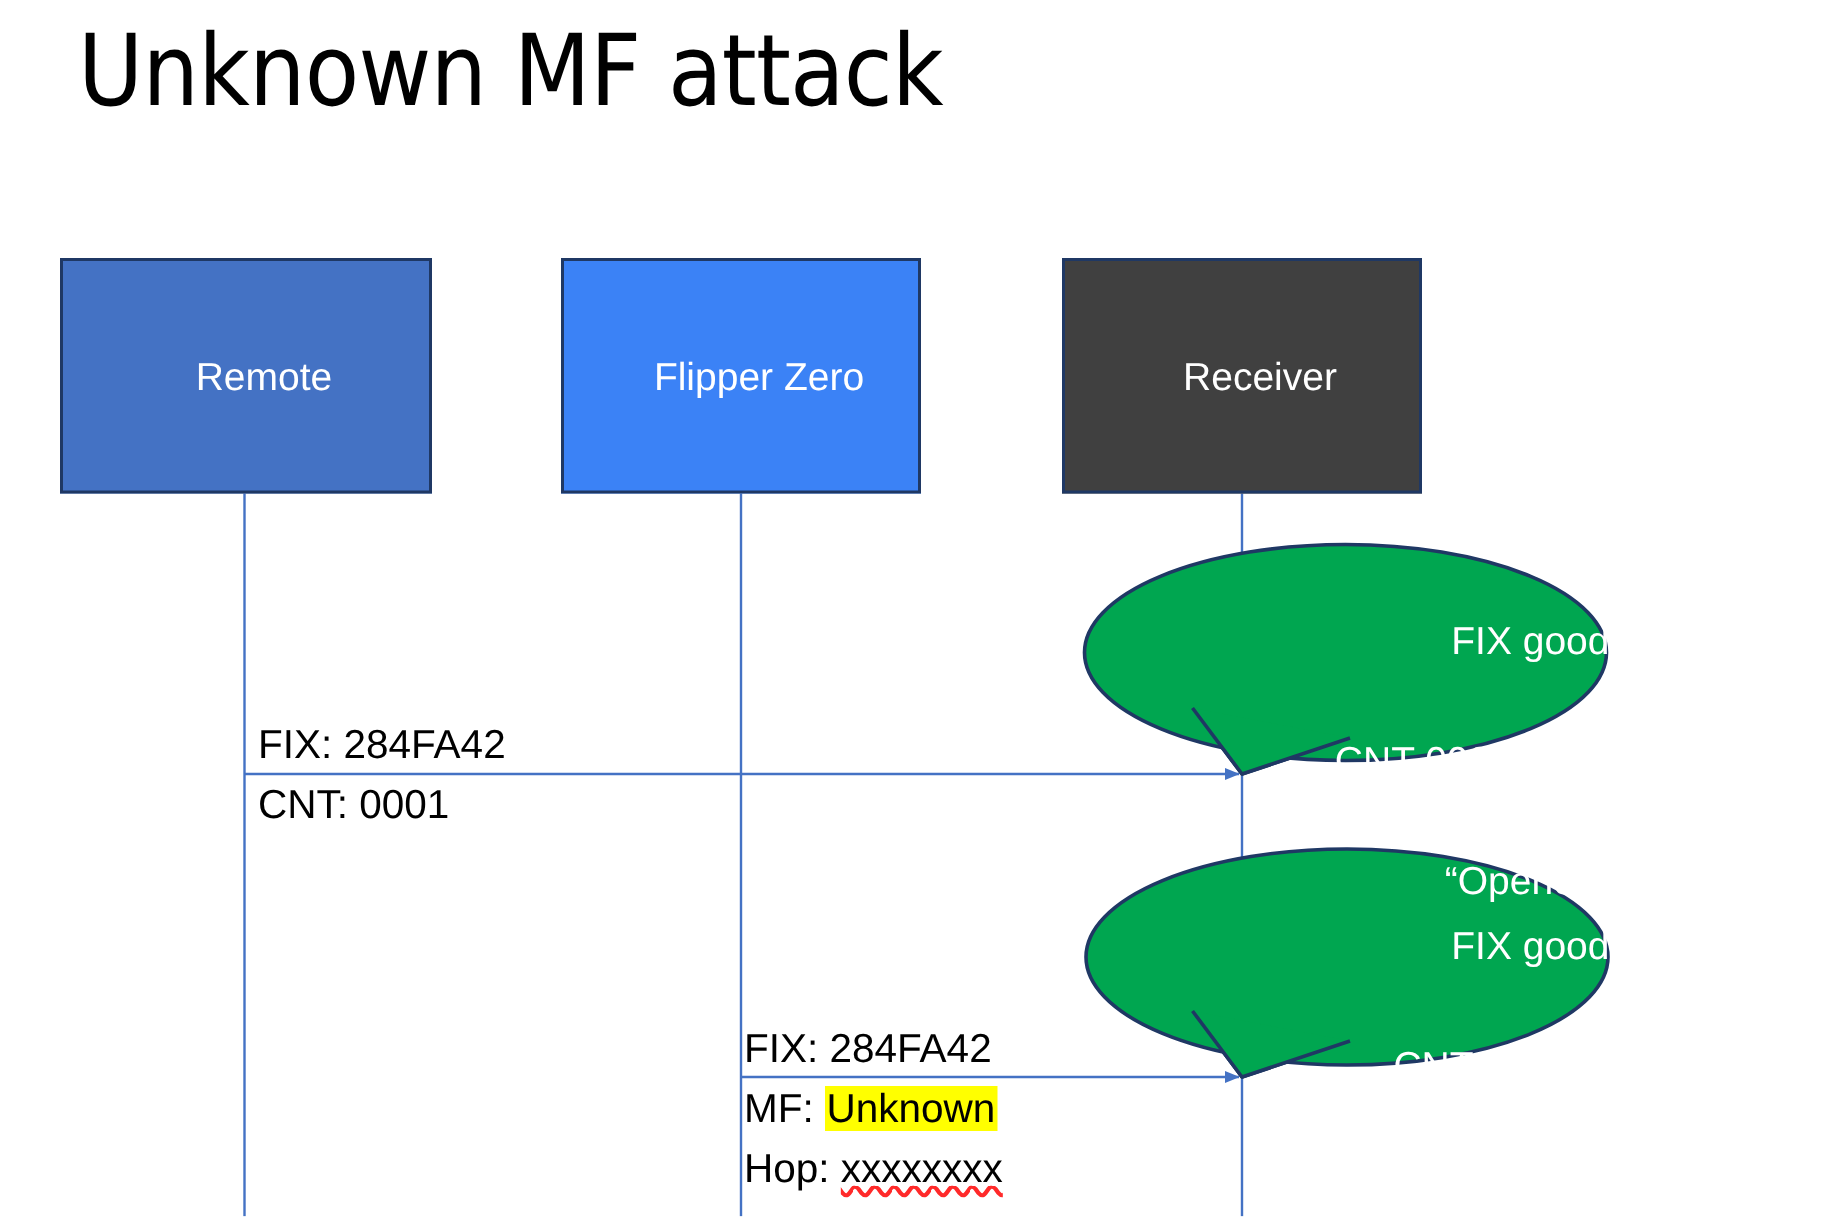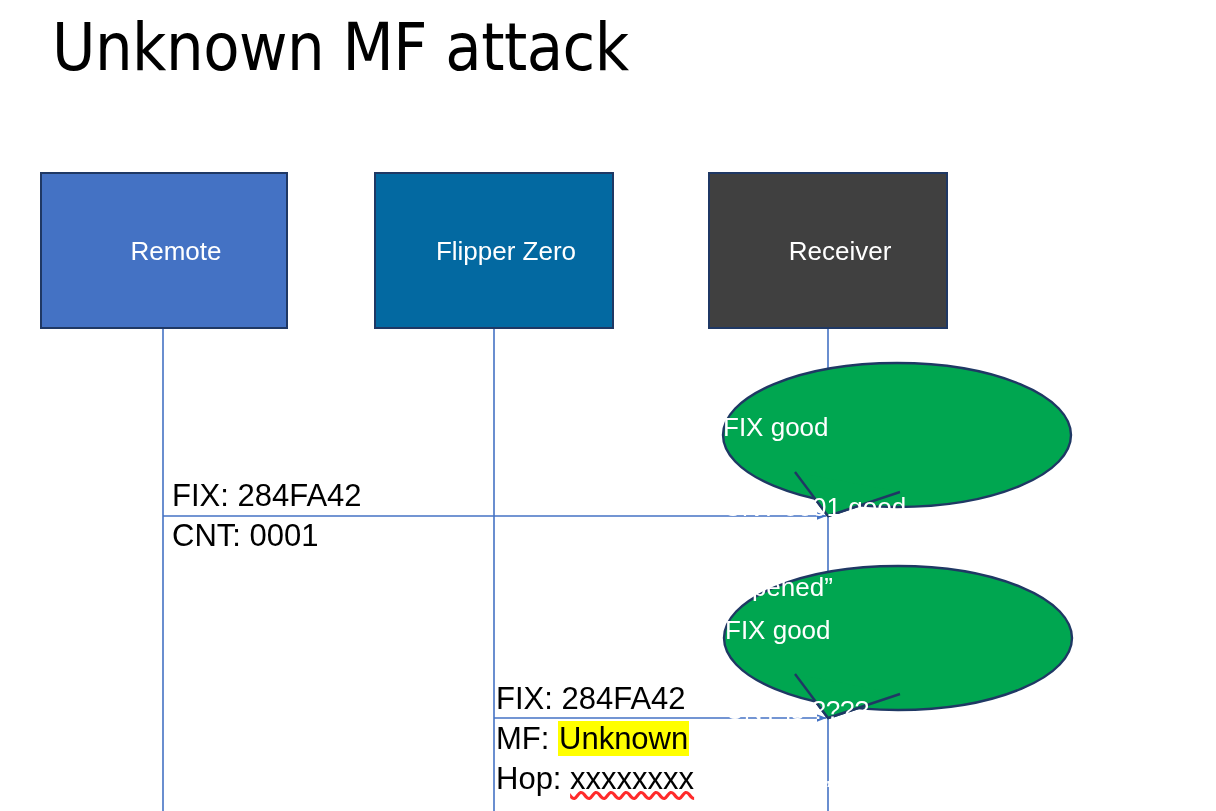--- a/index.html
+++ b/index.html
@@ -62,41 +62,41 @@
   .actor-label {
     color: #ffffff;
     font-size: 26px;
     line-height: 30px;
     font-weight: 400;
     text-align: center;
     font-family: "Liberation Sans", sans-serif;
     margin-left: 24px;
   }
   #actor-remote  { left: 40px;  top: 172px; width: 248px; height: 157px; background: #4472C4; }
-  #actor-flipper { left: 374px; top: 172px; width: 240px; height: 157px; background: #0369a1; }
+  #actor-flipper { left: 374px; top: 172px; width: 240px; height: 157px; background: #3b82f6; }
   #actor-receiver{ left: 708px; top: 172px; width: 240px; height: 157px; background: #404040; justify-content: center; }
 
   
   .bubble-text {
     position: absolute;
     color: #ffffff;
     font-size: 26px;
     line-height: 40px;
-    text-align: left;
+    text-align: right;
     font-family: "Liberation Sans", sans-serif;
     white-space: pre-line;
   }
   #bubble1-text { left: 723px; top: 367px; width: 350px; }
   #bubble2-text { left: 725px; top: 570px; width: 348px; }
 
   
   .msg {
     position: absolute;
     color: #000000;
-    font-size: 31px;
+    font-size: 27px;
     line-height: 40px;
     font-family: "Liberation Sans", sans-serif;
     white-space: nowrap;
   }
   .msg .line { display: block; height: 40px; }
   .hl {
     background: #FFFF00;
     padding: 0 1px;
   }
   .sq {

